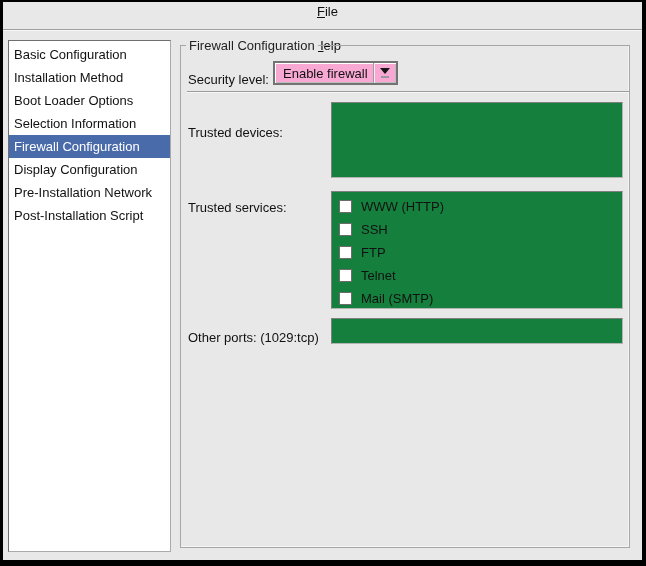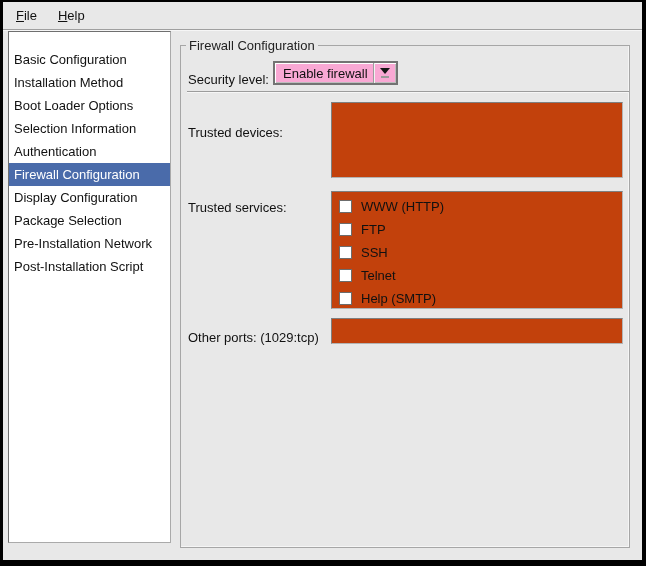--- a/index.html
+++ b/index.html
@@ -15,31 +15,32 @@
     background:#e8e8e8;
   }
   
   .menubar {
     position:absolute; left:3px; top:2px; width:639px; height:28px;
     box-sizing:border-box;
     display:flex; align-items:center; gap:15px; padding-left:10px;
     border-bottom:1px solid #9f9f9f;
     box-shadow:0 1px 0 #f6f6f6;
     background:#e8e8e8;
+    flex-direction:column;
   }
   .menu-item {
     display:inline-block; padding:2px 3px; cursor:default; white-space:nowrap;
   }
   .menu-item::first-letter { text-decoration:underline; }
   
   .sidebar {
-    position:absolute; left:8px; top:31px; width:163px; height:512px;
+    position:absolute; left:8px; top:40px; width:163px; height:512px;
     box-sizing:border-box; background:#fff;
     border:1px solid; border-color:#6f6f6f #aaaaaa #aaaaaa #6f6f6f;
-    padding-top:16px; overflow:hidden;
+    padding-top:2px; overflow:hidden;
   }
   .side-item {
     height:23px; line-height:23px; padding-left:5px;
     white-space:nowrap; cursor:default;
   }
   .side-item.selected { background:#4a6baa; color:#fff; }
   
   .frame {
     position:absolute; left:180px; top:45px; width:450px; height:503px;
     box-sizing:border-box;
@@ -79,21 +80,21 @@
   .combo-dash { width:8px; height:2px; background:#9a9a9a; }
   
   .hsep {
     position:absolute; left:6px; top:45px; width:442px; height:0;
     border-top:1px solid #9c9c9c;
     box-shadow:0 1px 0 #f6f6f6;
   }
   
   .sunken {
     position:absolute; left:150px; width:292px;
-    box-sizing:border-box; background:#c2410c;
+    box-sizing:border-box; background:#15803d;
     border:1px solid; border-color:#7f7f7f #b3b3b3 #b3b3b3 #7f7f7f;
   }
   .devices-box { top:56px; height:76px; }
   .services-box { top:145px; height:118px; padding-top:3px; overflow:hidden; }
   .svc-row { display:flex; align-items:center; height:23px; padding-left:7px; gap:9px; cursor:default; }
   .checkbox {
     width:13px; height:13px; box-sizing:border-box;
     background:#fff; border:1px solid #6c6c6c; flex:0 0 auto;
   }
   .svc-label { white-space:nowrap; }
@@ -112,24 +113,22 @@
   <div class="menubar">
     <div class="menu-item">File</div>
     <div class="menu-item">Help</div>
   </div>
 
   <div class="sidebar">
     <div class="side-item">Basic Configuration</div>
     <div class="side-item">Installation Method</div>
     <div class="side-item">Boot Loader Options</div>
     <div class="side-item">Selection Information</div>
-    <div class="side-item">Authentication</div>
     <div class="side-item selected">Firewall Configuration</div>
     <div class="side-item">Display Configuration</div>
-    <div class="side-item">Package Selection</div>
     <div class="side-item">Pre-Installation Network</div>
     <div class="side-item">Post-Installation Script</div>
   </div>
 
   <div class="frame">
     <div class="frame-title">Firewall Configuration</div>
 
     <div class="field-label lbl-security">Security level:</div>
     <div class="combo">
       <div class="combo-text">Enable firewall</div>
@@ -145,32 +144,32 @@
     <div class="sunken devices-box"></div>
 
     <div class="field-label lbl-services">Trusted services:</div>
     <div class="sunken services-box">
       <div class="svc-row">
         <div class="checkbox"></div>
         <div class="svc-label">WWW (HTTP)</div>
       </div>
       <div class="svc-row">
         <div class="checkbox"></div>
-        <div class="svc-label">FTP</div>
+        <div class="svc-label">SSH</div>
       </div>
       <div class="svc-row">
         <div class="checkbox"></div>
-        <div class="svc-label">SSH</div>
+        <div class="svc-label">FTP</div>
       </div>
       <div class="svc-row">
         <div class="checkbox"></div>
         <div class="svc-label">Telnet</div>
       </div>
       <div class="svc-row">
         <div class="checkbox"></div>
-        <div class="svc-label">Help (SMTP)</div>
+        <div class="svc-label">Mail (SMTP)</div>
       </div>
     </div>
 
     <div class="field-label lbl-ports">Other ports: (1029:tcp)</div>
     <input class="sunken ports-input" type="text" value="" style="">
   </div>
 </div>
 
 </body></html>

